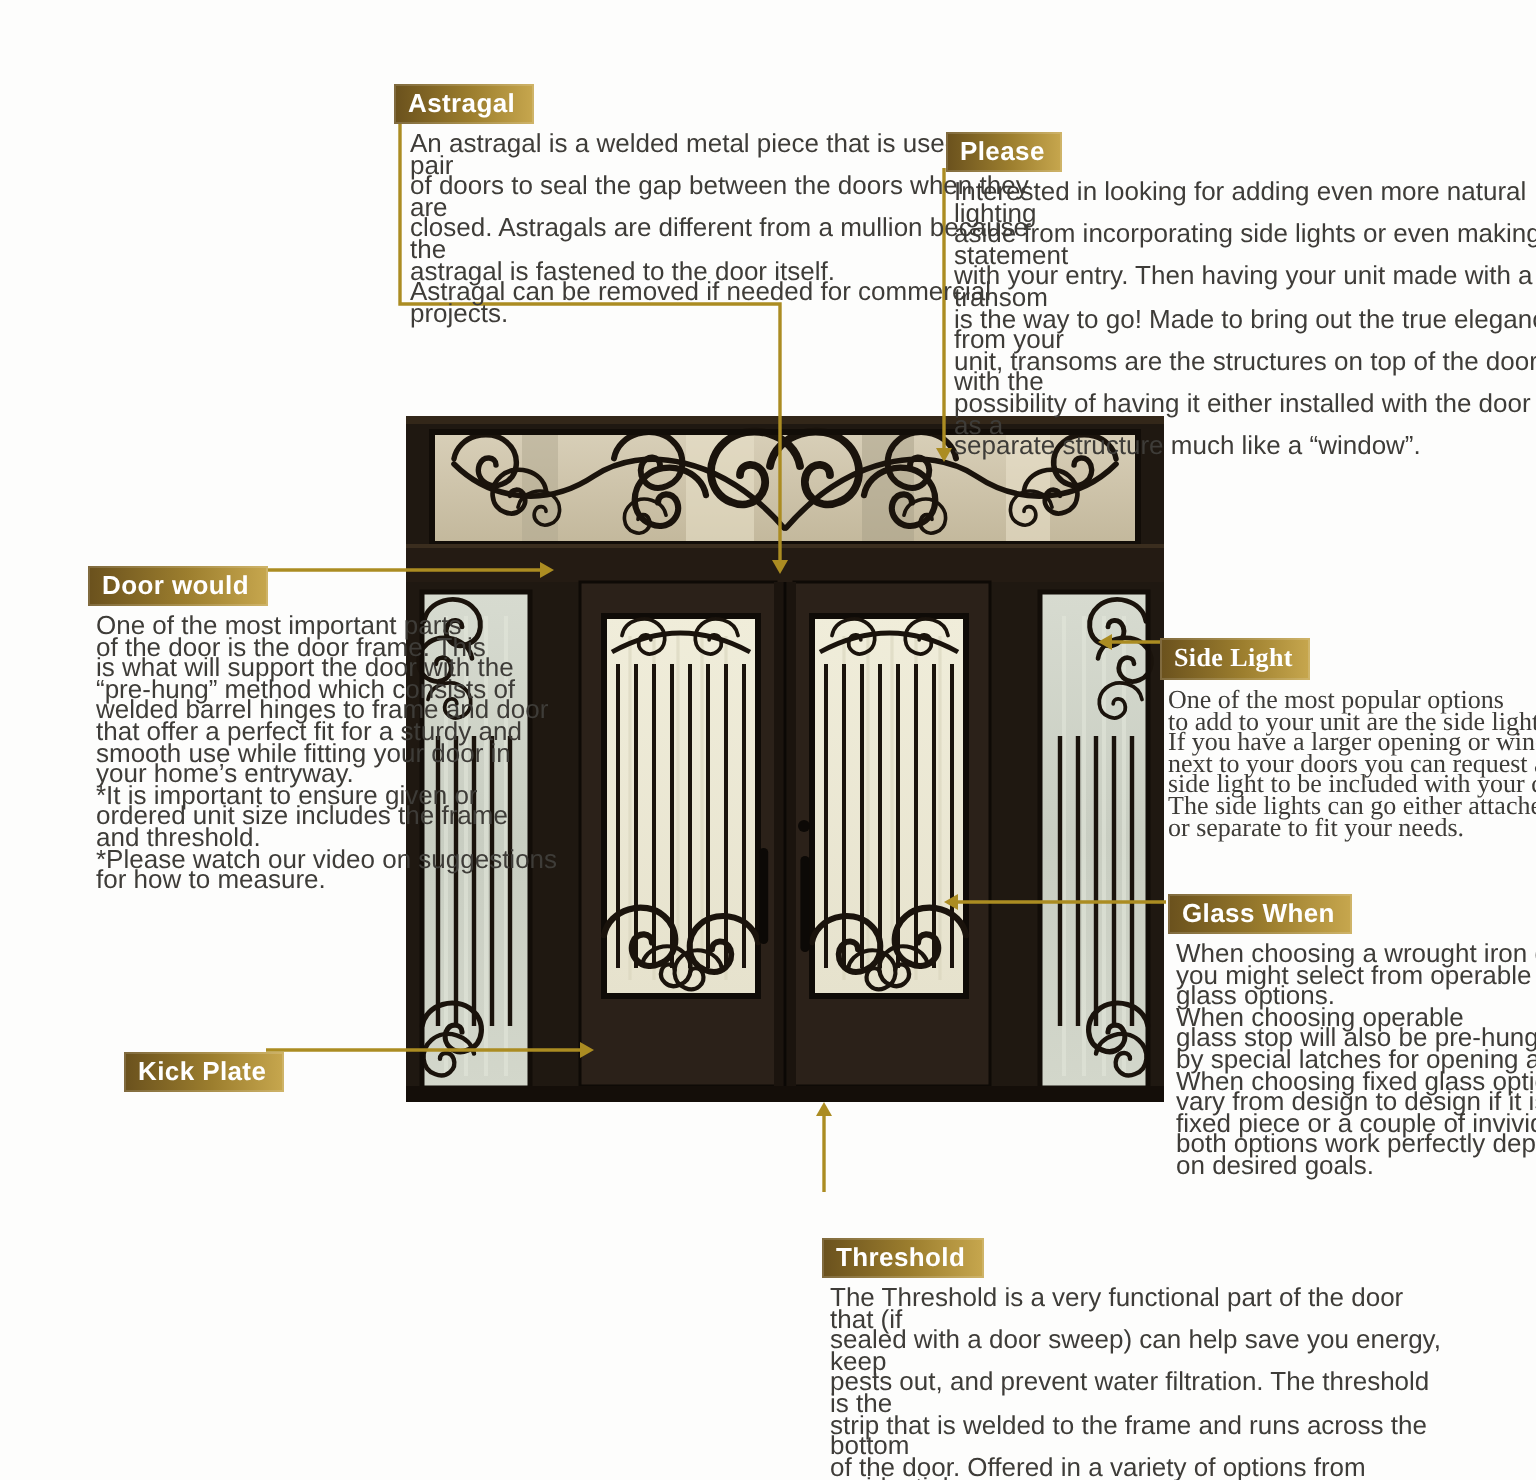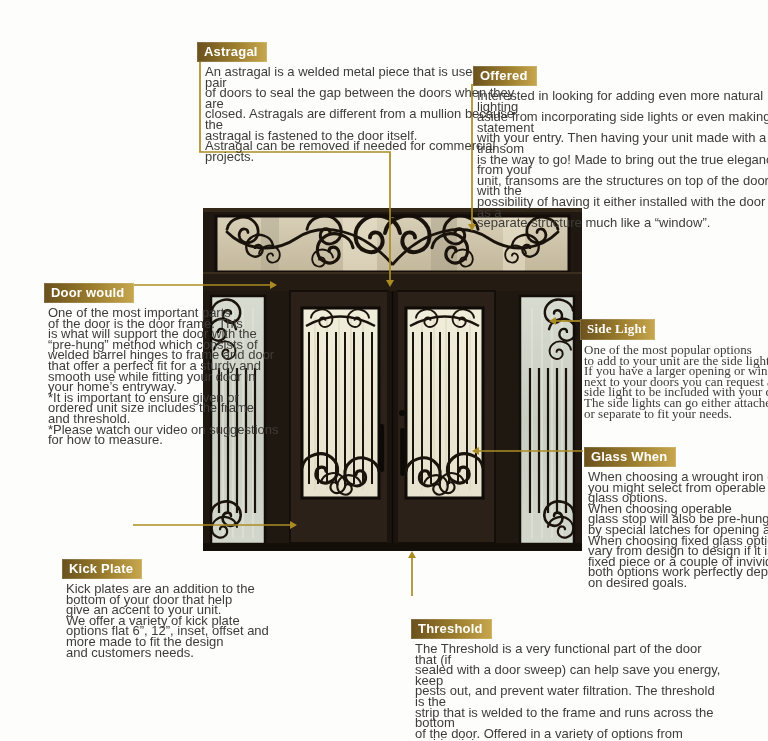--- a/index.html
+++ b/index.html
@@ -161,21 +161,21 @@
     <div class="label">Astragal</div>
     <div class="body">An astragal is a welded metal piece that is used on a pair
 of doors to seal the gap between the doors when they are
 closed. Astragals are different from a mullion because the
 astragal is fastened to the door itself.
 Astragal can be removed if needed for commercial
 projects.</div>
   </div>
 
   <div class="callout" style="left:473px;top:66px;">
-    <div class="label">Offered</div>
+    <div class="label">Please</div>
     <div class="body">Interested in looking for adding even more natural lighting
 aside from incorporating side lights or even making a statement
 with your entry. Then having your unit made with a transom
 is the way to go! Made to bring out the true elegance from your
 unit, transoms are the structures on top of the door, with the
 possibility of having it either installed with the door or as a
 separate structure much like a “window”.</div>
   </div>
 
   <div class="callout" style="left:44px;top:283px;">
@@ -214,29 +214,22 @@
 When choosing operable
 glass stop will also be pre-hung and held
 by special latches for opening and closing.
 When choosing fixed glass option it would
 vary from design to design if it is one full
 fixed piece or a couple of invividual pieces,
 both options work perfectly depending
 on desired goals.</div>
   </div>
 
-  <div class="callout" style="left:62px;top:526px;margin-top:33px;">
+  <div class="callout" style="left:62px;top:526px;">
     <div class="label">Kick Plate</div>
-    <div class="body">Kick plates are an addition to the
-bottom of your door that help
-give an accent to your unit.
-We offer a variety of kick plate
-options flat 6”, 12”, inset, offset and
-more made to fit the design
-and customers needs.</div>
   </div>
 
   <div class="callout" style="left:411px;top:595px;margin-top:24px;">
     <div class="label">Threshold</div>
     <div class="body">The Threshold is a very functional part of the door that (if
 sealed with a door sweep) can help save you energy, keep
 pests out, and prevent water filtration. The threshold is the
 strip that is welded to the frame and runs across the bottom
 of the door. Offered in a variety of options from residential,
 commercial, or even no threshold (clearance), you have full

